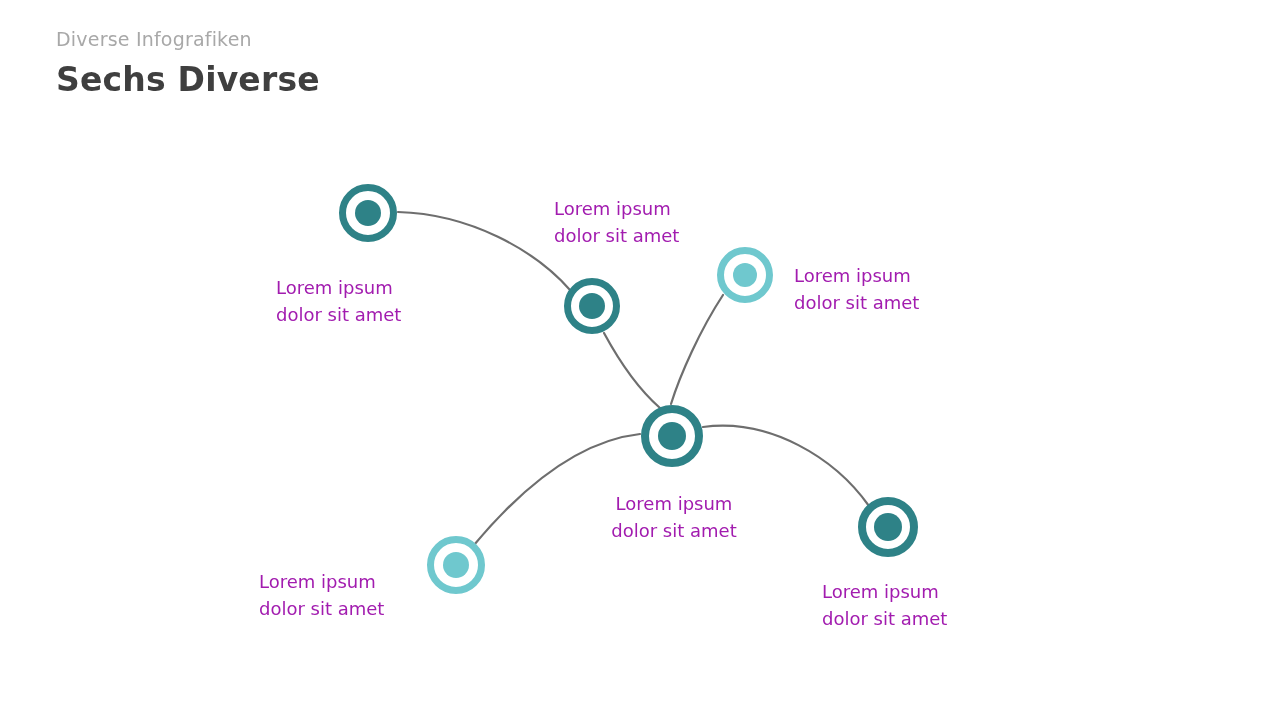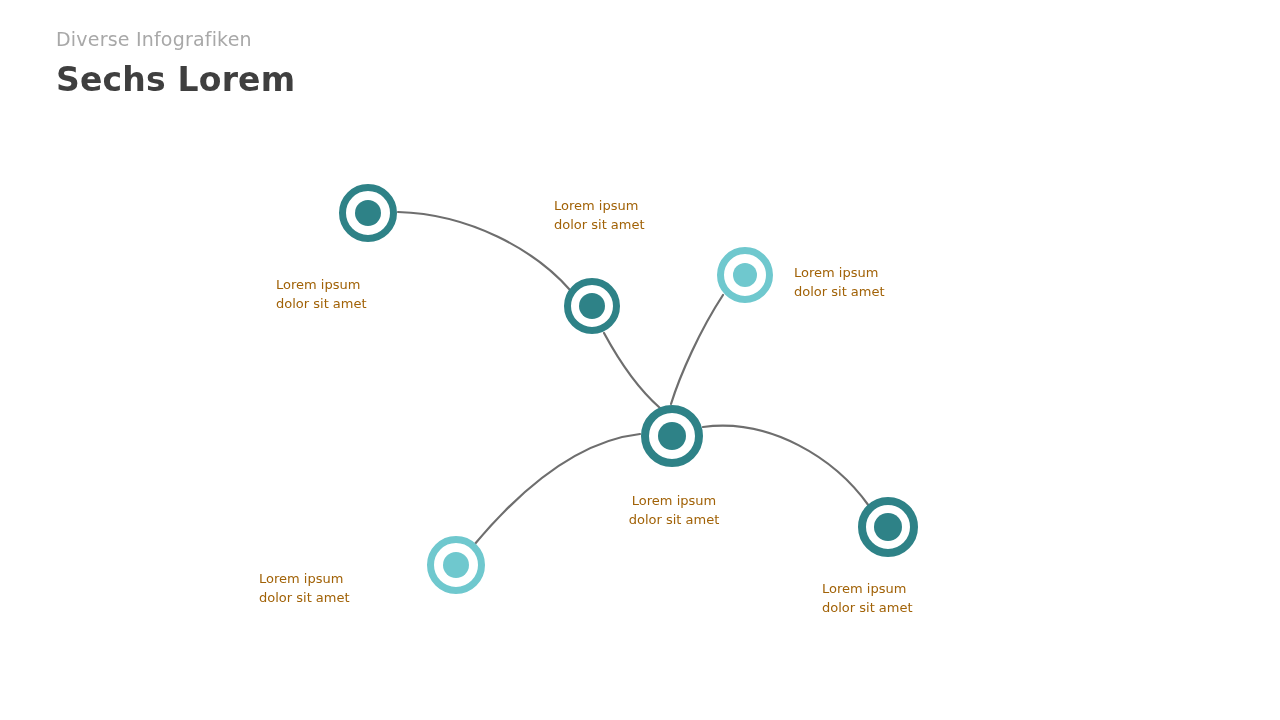--- a/index.html
+++ b/index.html
@@ -75,37 +75,37 @@
     justify-content: center;
   }
   .node .core {
     border-radius: 50%;
   }
 
   
   .node-label {
     position: absolute;
     font-family: "DejaVu Sans", sans-serif;
-    font-size: 13px;
+    font-size: 18px;
     font-weight: 400;
-    color: #a16207;
+    color: #a21caf;
     line-height: 1.48;
     white-space: nowrap;
   }
   .label-left   { text-align: left; }
   .label-center { text-align: center; }
 </style>
 </head>
 <body>
 
 <div id="slide">
 
   <div id="header">
     <div id="eyebrow">Diverse Infografiken</div>
-    <div id="title">Sechs Lorem</div>
+    <div id="title">Sechs Diverse</div>
   </div>
 
   <div id="diagram">
 
     <svg id="connector-layer" viewBox="0 0 1280 720">
         <path d="M 398 212 C 470 214 535 250 570 290" fill="none" stroke="#6e6e6e" stroke-width="2.2" stroke-linecap="round"></path>
         <path d="M 604 333 C 624 370 644 394 660 408" fill="none" stroke="#6e6e6e" stroke-width="2.2" stroke-linecap="round"></path>
         <path d="M 723 295 C 700 330 680 375 671 404" fill="none" stroke="#6e6e6e" stroke-width="2.2" stroke-linecap="round"></path>
         <path d="M 474 545 C 530 478 586 440 640 434" fill="none" stroke="#6e6e6e" stroke-width="2.2" stroke-linecap="round"></path>
         <path d="M 703 427 C 770 418 835 458 869 506" fill="none" stroke="#6e6e6e" stroke-width="2.2" stroke-linecap="round"></path>

